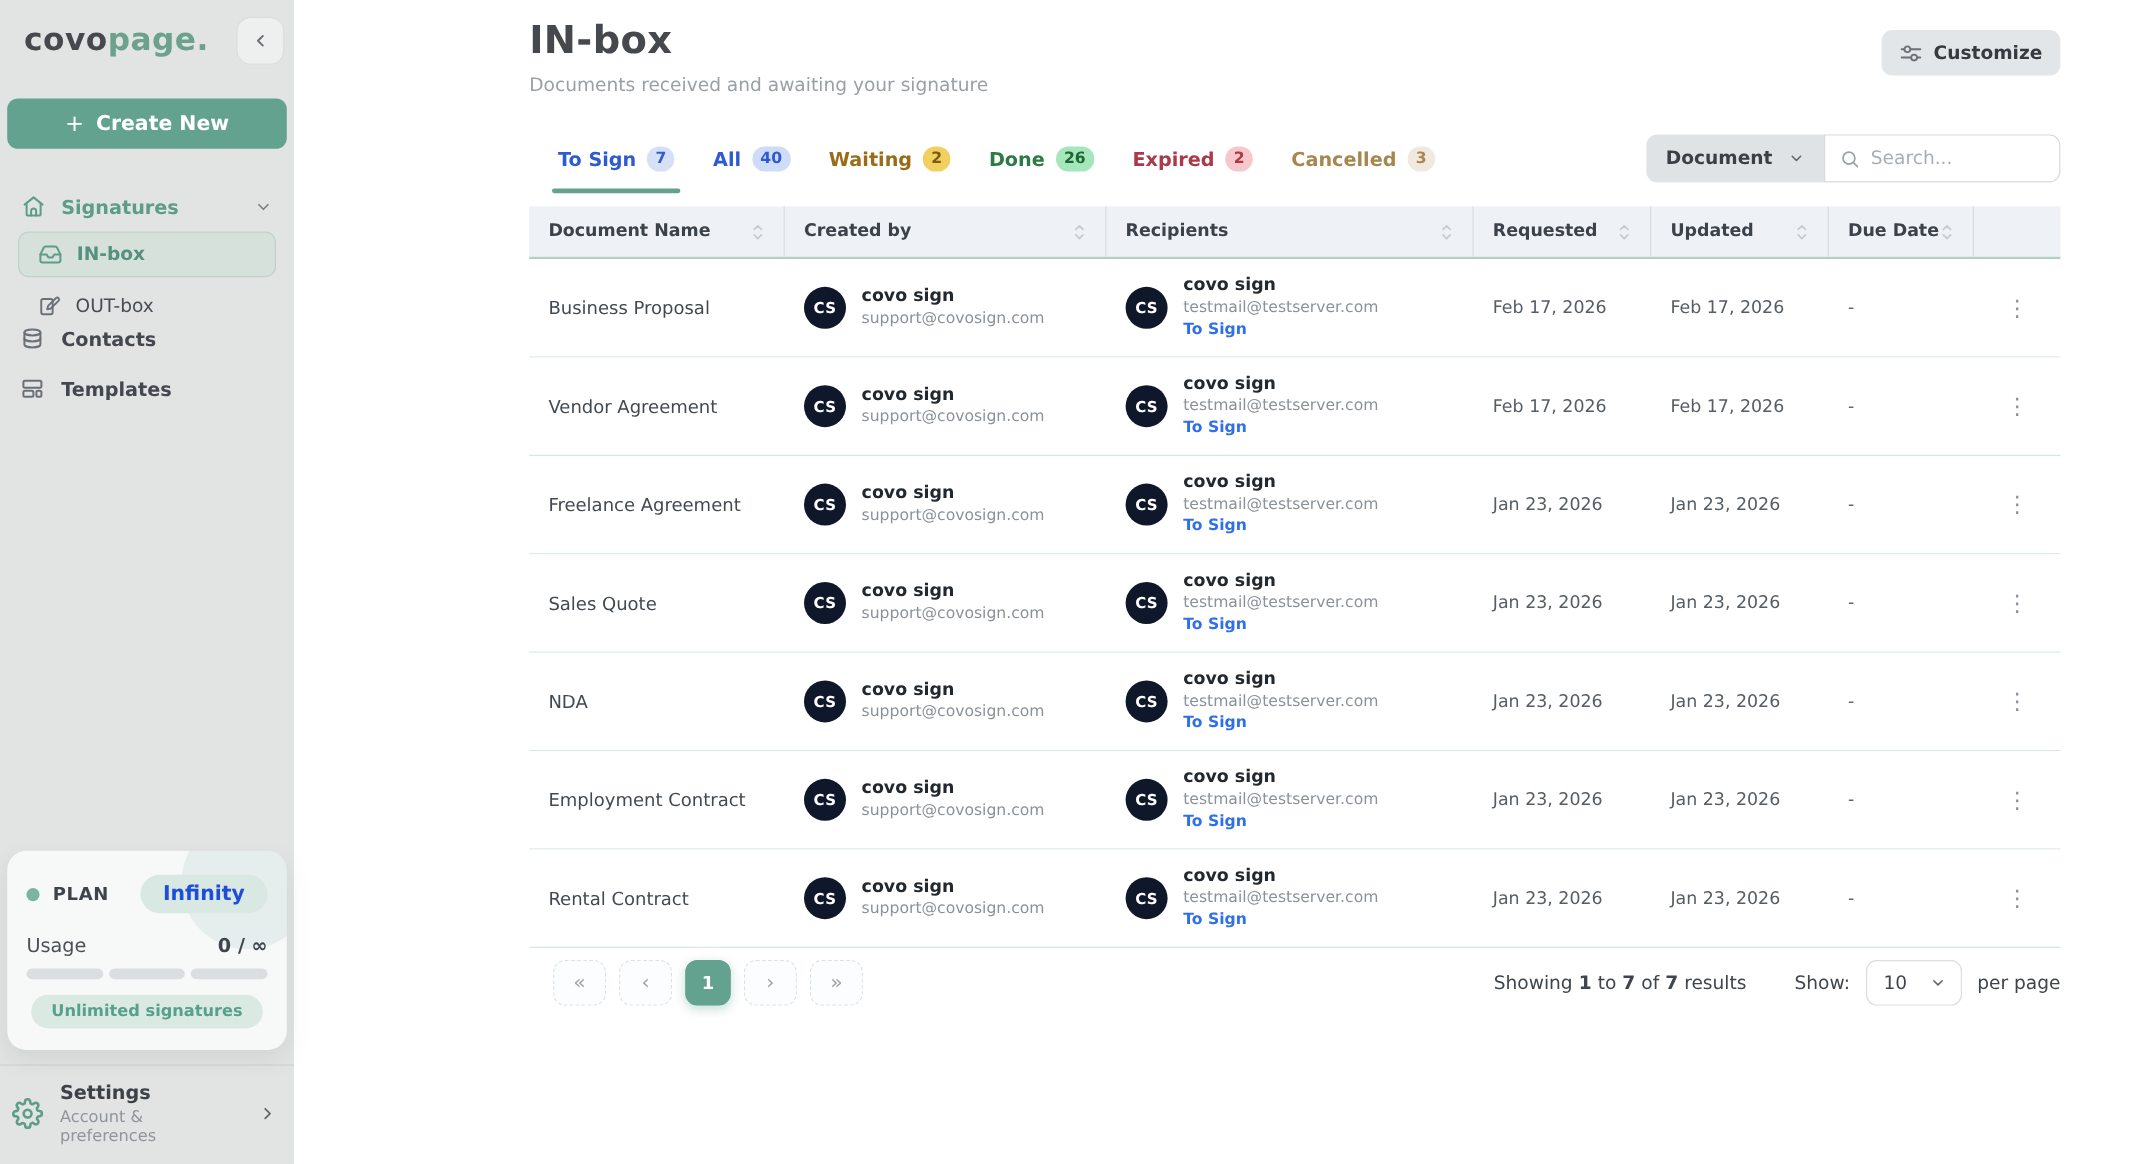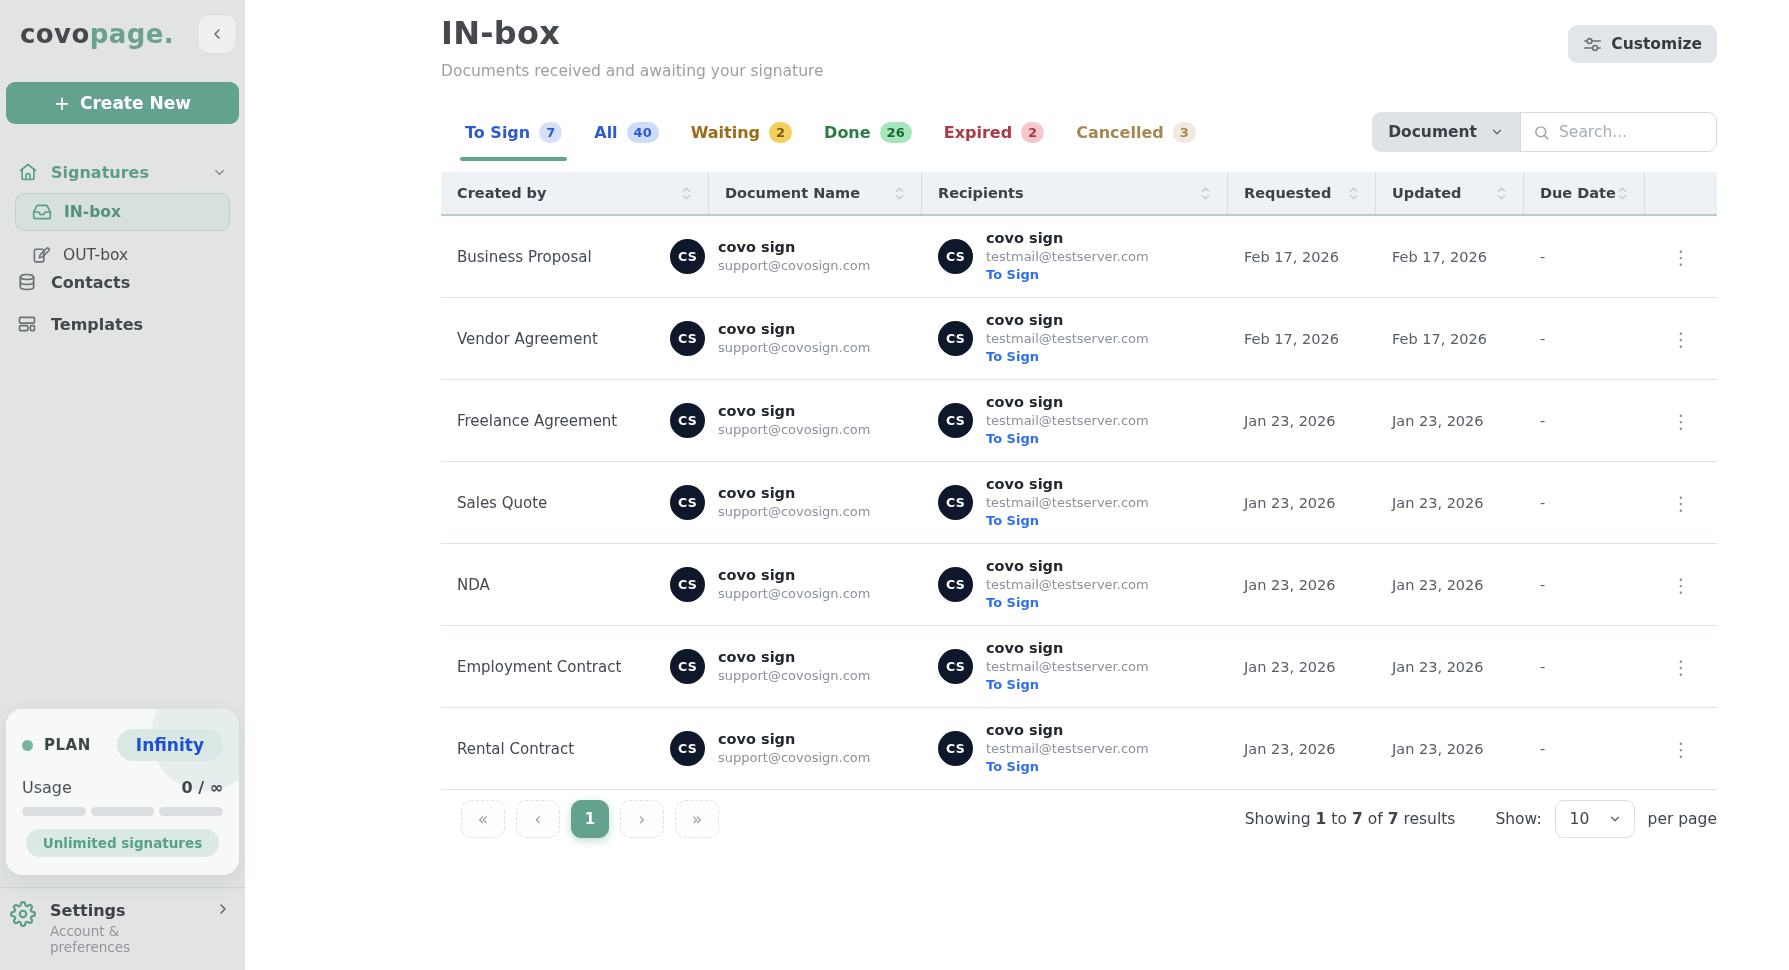--- a/index.html
+++ b/index.html
@@ -45,21 +45,21 @@
   .plan-tier { margin-left:auto; background:#d9e8e2; color:#1d4ed8; font-weight:bold; font-size:17px;
     padding:6px 19px; border-radius:19px; }
   .usage-row { display:flex; justify-content:space-between; align-items:center; margin-top:17px;
     font-size:16px; color:#4a5056; position:relative; }
   .usage-val { font-weight:bold; color:#3e444a; }
   .usage-bar { display:flex; gap:5px; margin-top:10px; position:relative; }
   .usage-bar span { flex:1; height:9px; background:#dbdee0; border-radius:5px; }
   .plan-badge { margin:13px auto 2px; width:fit-content; background:#dbe9e3; color:#57a08b; font-weight:bold;
     font-size:13.5px; padding:6px 17px; border-radius:15px; position:relative; }
 
-  .settings-row { border-top:1px solid #d0d4d2; display:flex; align-items:flex-start; gap:14px;
+  .settings-row { border-top:1px solid #d0d4d2; display:flex; align-items:center; gap:14px;
     padding:13px 14px 15px 10px; cursor:pointer; }
   .settings-text { display:flex; flex-direction:column; }
   .settings-title { font-size:16px; font-weight:bold; color:#3c4248; }
   .settings-sub { font-size:13.5px; color:#8f959b; margin-top:3px; }
   .settings-chev { margin-left:auto; color:#5f656b; }
 
   
   .main { flex:1; padding:14px 0 0 196px; position:relative; }
   .content { width:1276px; position:relative; }
   .page-title { font-size:32px; font-weight:bold; color:#45494e; letter-spacing:.3px; }
@@ -311,32 +311,32 @@
                   <line x1="16.5" y1="16.5" x2="21" y2="21"></line>
                 </svg>
             </span>
             <input type="text" placeholder="Search..." style="">
           </div>
         </div>
       </div>
 
       <div class="table">
         <div class="thead">
-  <div class="th col-1">
-    <span class="th-label">Created by</span>
+  <div class="th col-0">
+    <span class="th-label">Document Name</span>
     <span class="sort-ic icon">
       <svg width="11" height="15" viewBox="0 0 11 15" fill="none" stroke="#c6ccd2" stroke-width="1.5" stroke-linecap="round" stroke-linejoin="round">
                   <polyline points="2.5,5.2 5.5,2.2 8.5,5.2"></polyline>
                   <polyline points="2.5,9.8 5.5,12.8 8.5,9.8"></polyline>
                 </svg>
     </span>
   </div>
 
-  <div class="th col-0">
-    <span class="th-label">Document Name</span>
+  <div class="th col-1">
+    <span class="th-label">Created by</span>
     <span class="sort-ic icon">
       <svg width="11" height="15" viewBox="0 0 11 15" fill="none" stroke="#c6ccd2" stroke-width="1.5" stroke-linecap="round" stroke-linejoin="round">
                   <polyline points="2.5,5.2 5.5,2.2 8.5,5.2"></polyline>
                   <polyline points="2.5,9.8 5.5,12.8 8.5,9.8"></polyline>
                 </svg>
     </span>
   </div>
 
   <div class="th col-2">
     <span class="th-label">Recipients</span>

